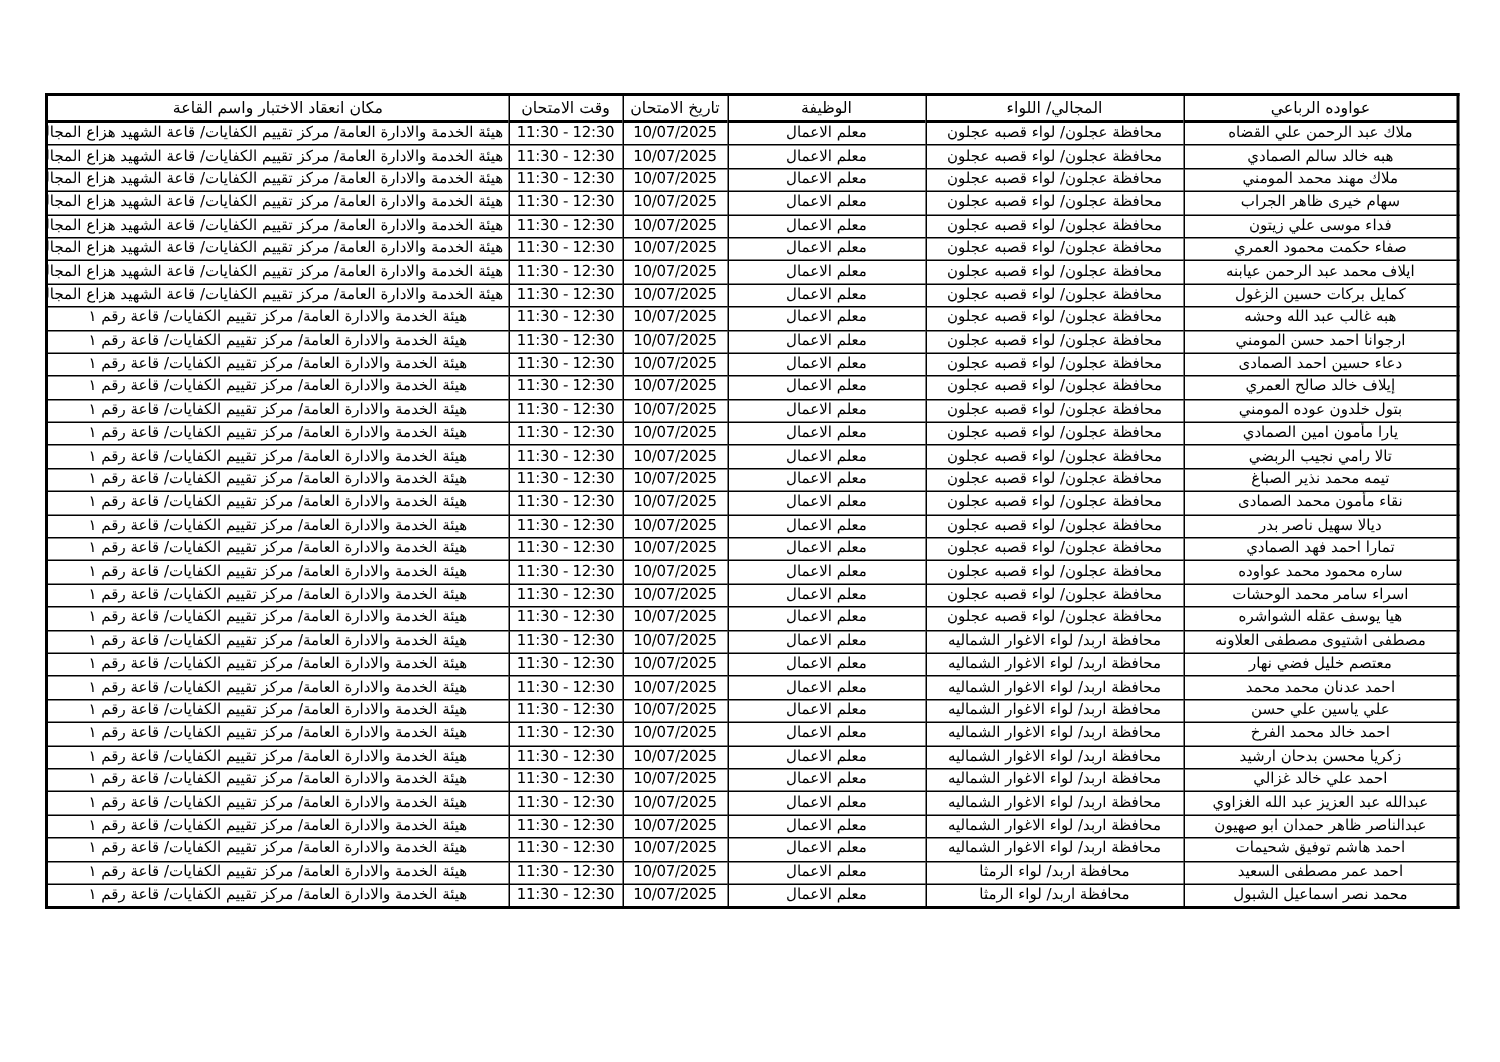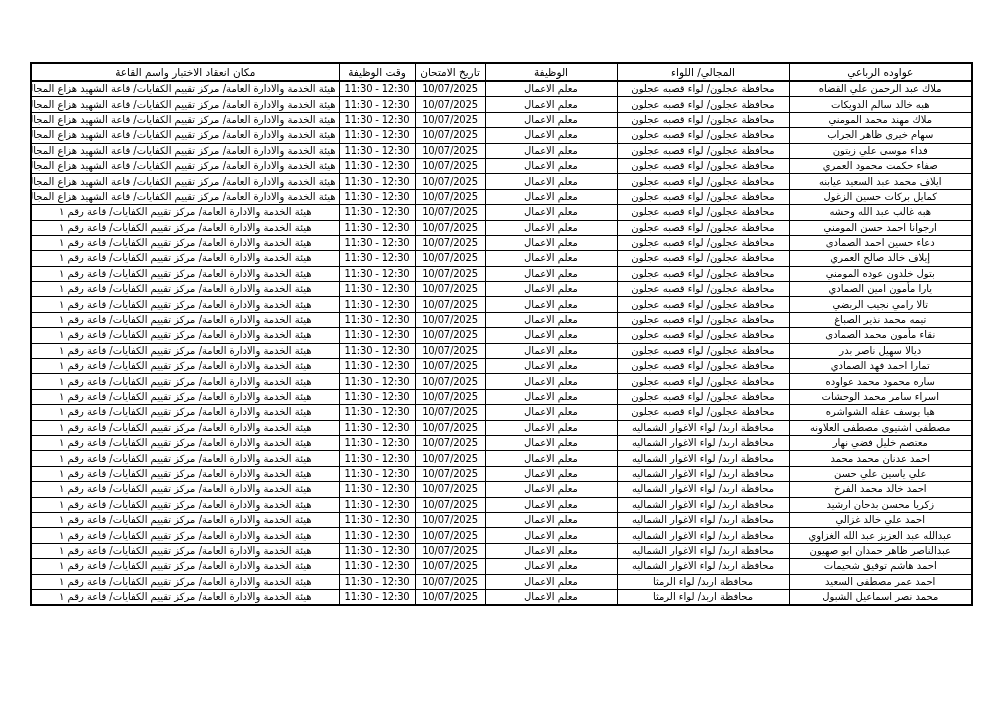--- a/index.html
+++ b/index.html
@@ -73,36 +73,36 @@
         <col class="c-date">
         <col class="c-time">
         <col class="c-loc">
       </colgroup>
       <thead>
         <tr>
           <th>عواوده الرباعي</th>
           <th>المجالي/ اللواء</th>
           <th>الوظيفة</th>
           <th>تاريخ الامتحان</th>
-          <th>وقت الوظيفة</th>
+          <th>وقت الامتحان</th>
           <th>مكان انعقاد الاختبار واسم القاعة</th>
         </tr>
       </thead>
       <tbody id="schedule-body">
   <tr>
     <td>ملاك عبد الرحمن علي القضاه</td>
     <td>محافظة عجلون/ لواء قصبه عجلون</td>
     <td>معلم الاعمال</td>
     <td class="ltr">10/07/2025</td>
     <td class="ltr">11:30 - 12:30</td>
     <td>هيئة الخدمة والادارة العامة/ مركز تقييم الكفايات/ قاعة الشهيد هزاع المجالي</td>
   </tr>
 
   <tr>
-    <td>هبه خالد سالم الدويكات</td>
+    <td>هبه خالد سالم الصمادي</td>
     <td>محافظة عجلون/ لواء قصبه عجلون</td>
     <td>معلم الاعمال</td>
     <td class="ltr">10/07/2025</td>
     <td class="ltr">11:30 - 12:30</td>
     <td>هيئة الخدمة والادارة العامة/ مركز تقييم الكفايات/ قاعة الشهيد هزاع المجالي</td>
   </tr>
 
   <tr>
     <td>ملاك مهند محمد المومني</td>
     <td>محافظة عجلون/ لواء قصبه عجلون</td>
@@ -133,21 +133,21 @@
   <tr>
     <td>صفاء حكمت محمود العمري</td>
     <td>محافظة عجلون/ لواء قصبه عجلون</td>
     <td>معلم الاعمال</td>
     <td class="ltr">10/07/2025</td>
     <td class="ltr">11:30 - 12:30</td>
     <td>هيئة الخدمة والادارة العامة/ مركز تقييم الكفايات/ قاعة الشهيد هزاع المجالي</td>
   </tr>
 
   <tr>
-    <td>ايلاف محمد عبد السعيد عيابنه</td>
+    <td>ايلاف محمد عبد الرحمن عيابنه</td>
     <td>محافظة عجلون/ لواء قصبه عجلون</td>
     <td>معلم الاعمال</td>
     <td class="ltr">10/07/2025</td>
     <td class="ltr">11:30 - 12:30</td>
     <td>هيئة الخدمة والادارة العامة/ مركز تقييم الكفايات/ قاعة الشهيد هزاع المجالي</td>
   </tr>
 
   <tr>
     <td>كمايل بركات حسين الزغول</td>
     <td>محافظة عجلون/ لواء قصبه عجلون</td>

